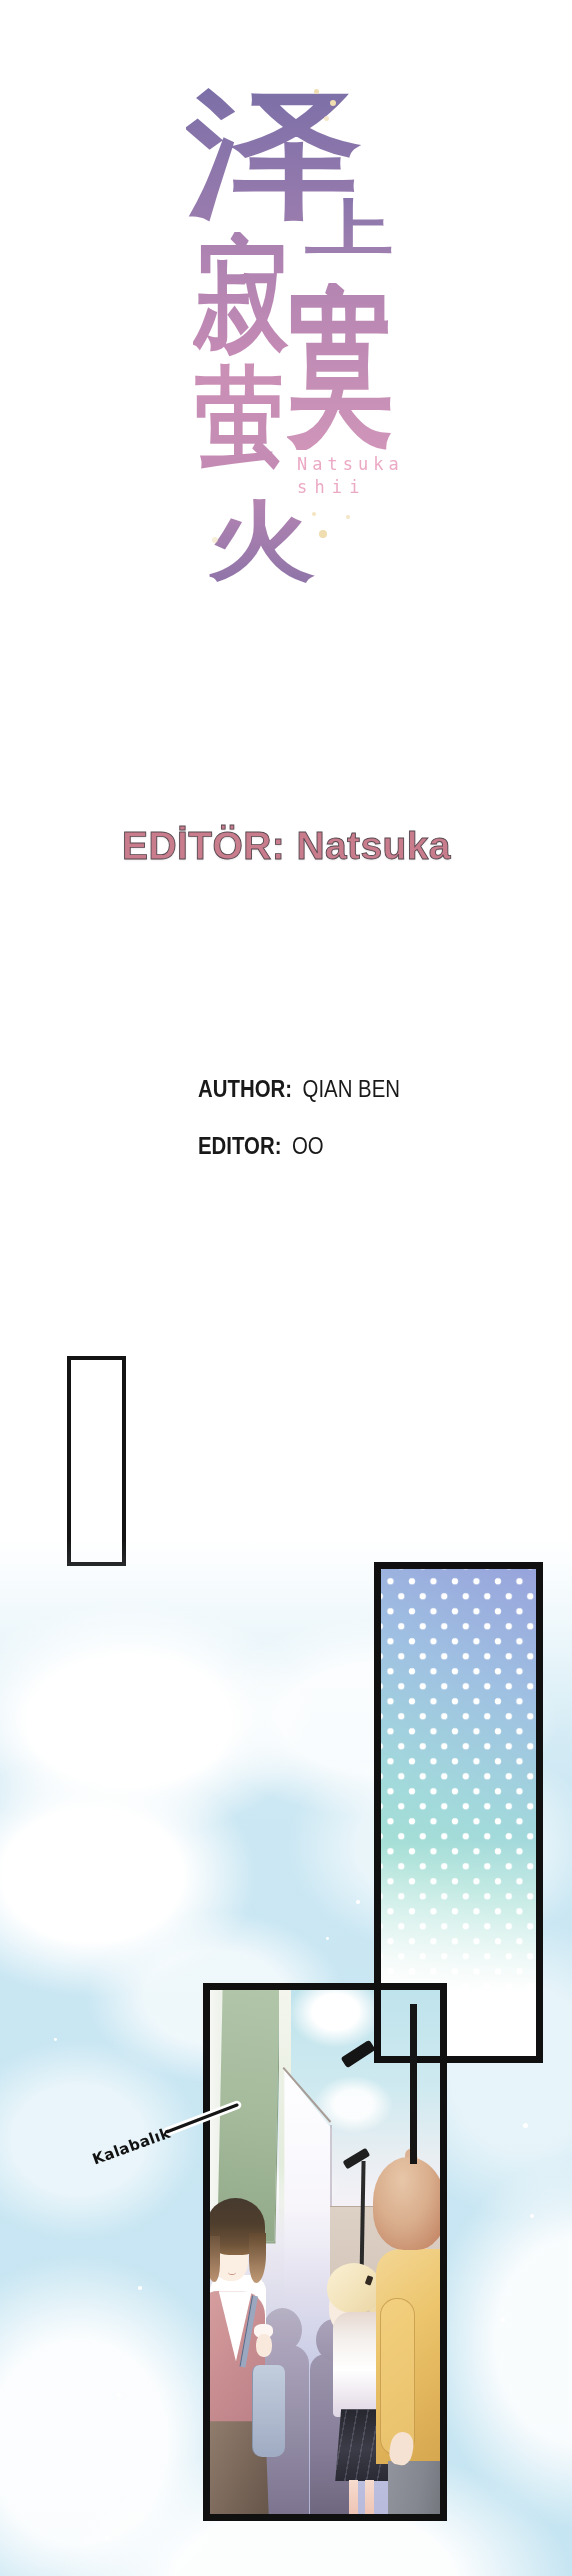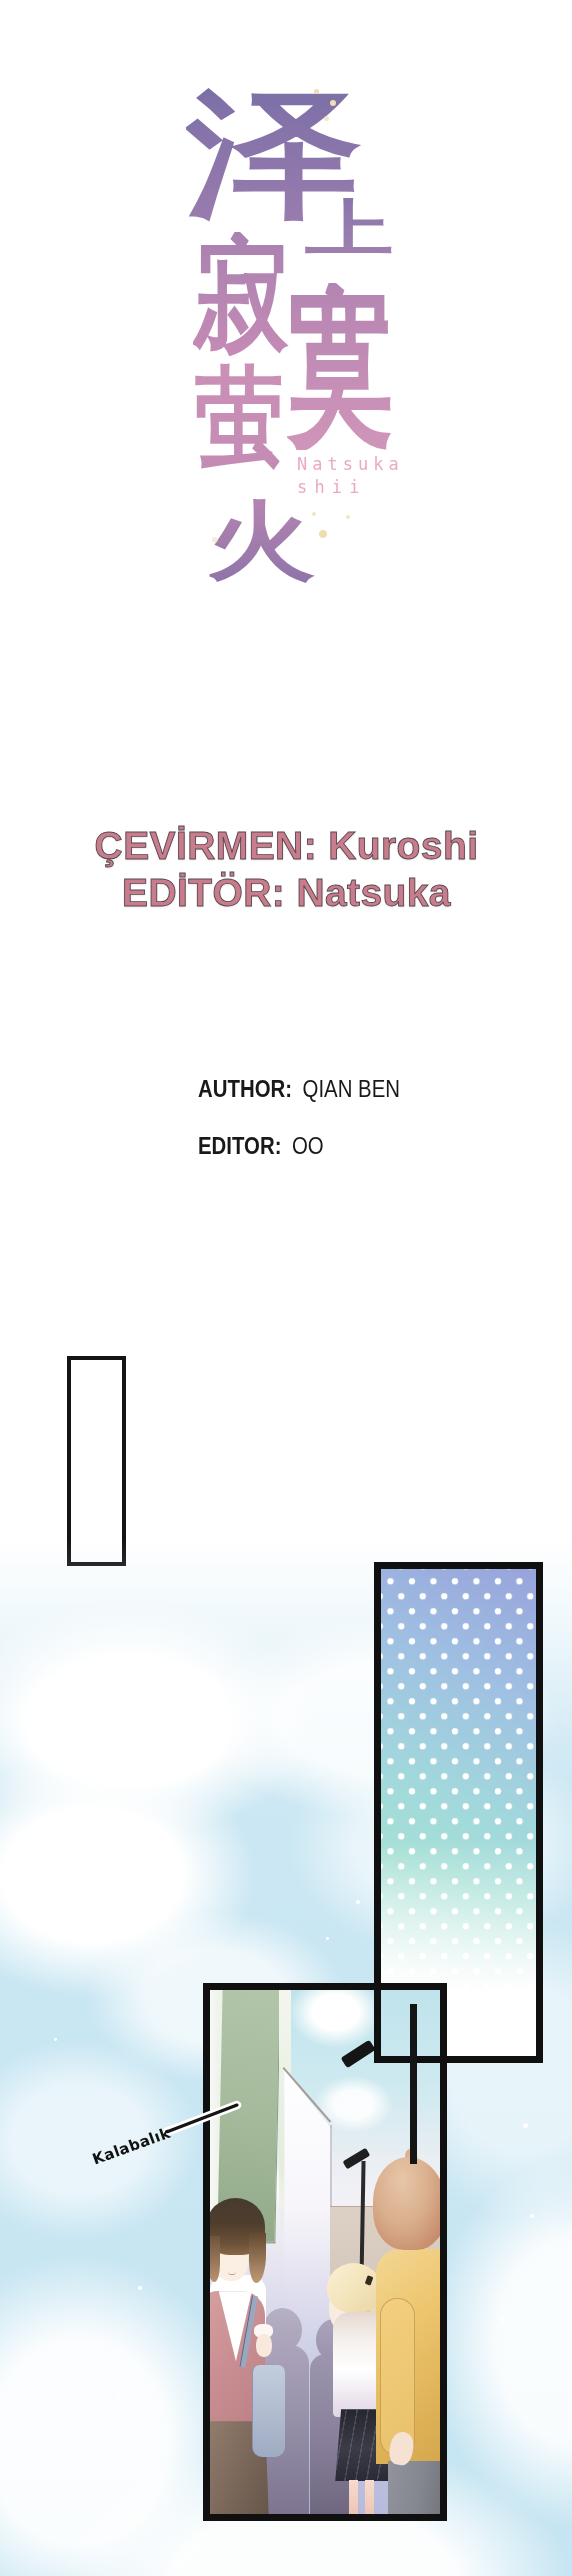--- a/index.html
+++ b/index.html
@@ -185,21 +185,20 @@
 
   <div class="titledot" style="left:314px;top:89px;width:5px;height:5px;"></div>
   <div class="titledot" style="left:330px;top:100px;width:6.4px;height:6.4px;"></div>
   <div class="titledot" style="left:324px;top:116px;width:5px;height:5px;opacity:.7;"></div>
   <div class="titledot" style="left:312px;top:512px;width:4.3px;height:4.3px;opacity:.8;"></div>
   <div class="titledot" style="left:319px;top:530px;width:7.9px;height:7.9px;"></div>
   <div class="titledot" style="left:346px;top:515px;width:3.6px;height:3.6px;opacity:.7;"></div>
   <div class="titledot" style="left:212px;top:537px;width:6.4px;height:6.4px;opacity:.5;"></div>
 
   <div class="credits">
-    <div>ÇEVİRMEN: Kuroshi</div>
     <div>EDİTÖR: Natsuka</div>
   </div>
 
   <div class="staff staff1">
     <span class="lbl">AUTHOR:</span>
     <span class="val">QIAN BEN</span>
   </div>
   <div class="staff staff2">
     <span class="lbl">EDITOR:</span>
     <span class="val">OO</span>

